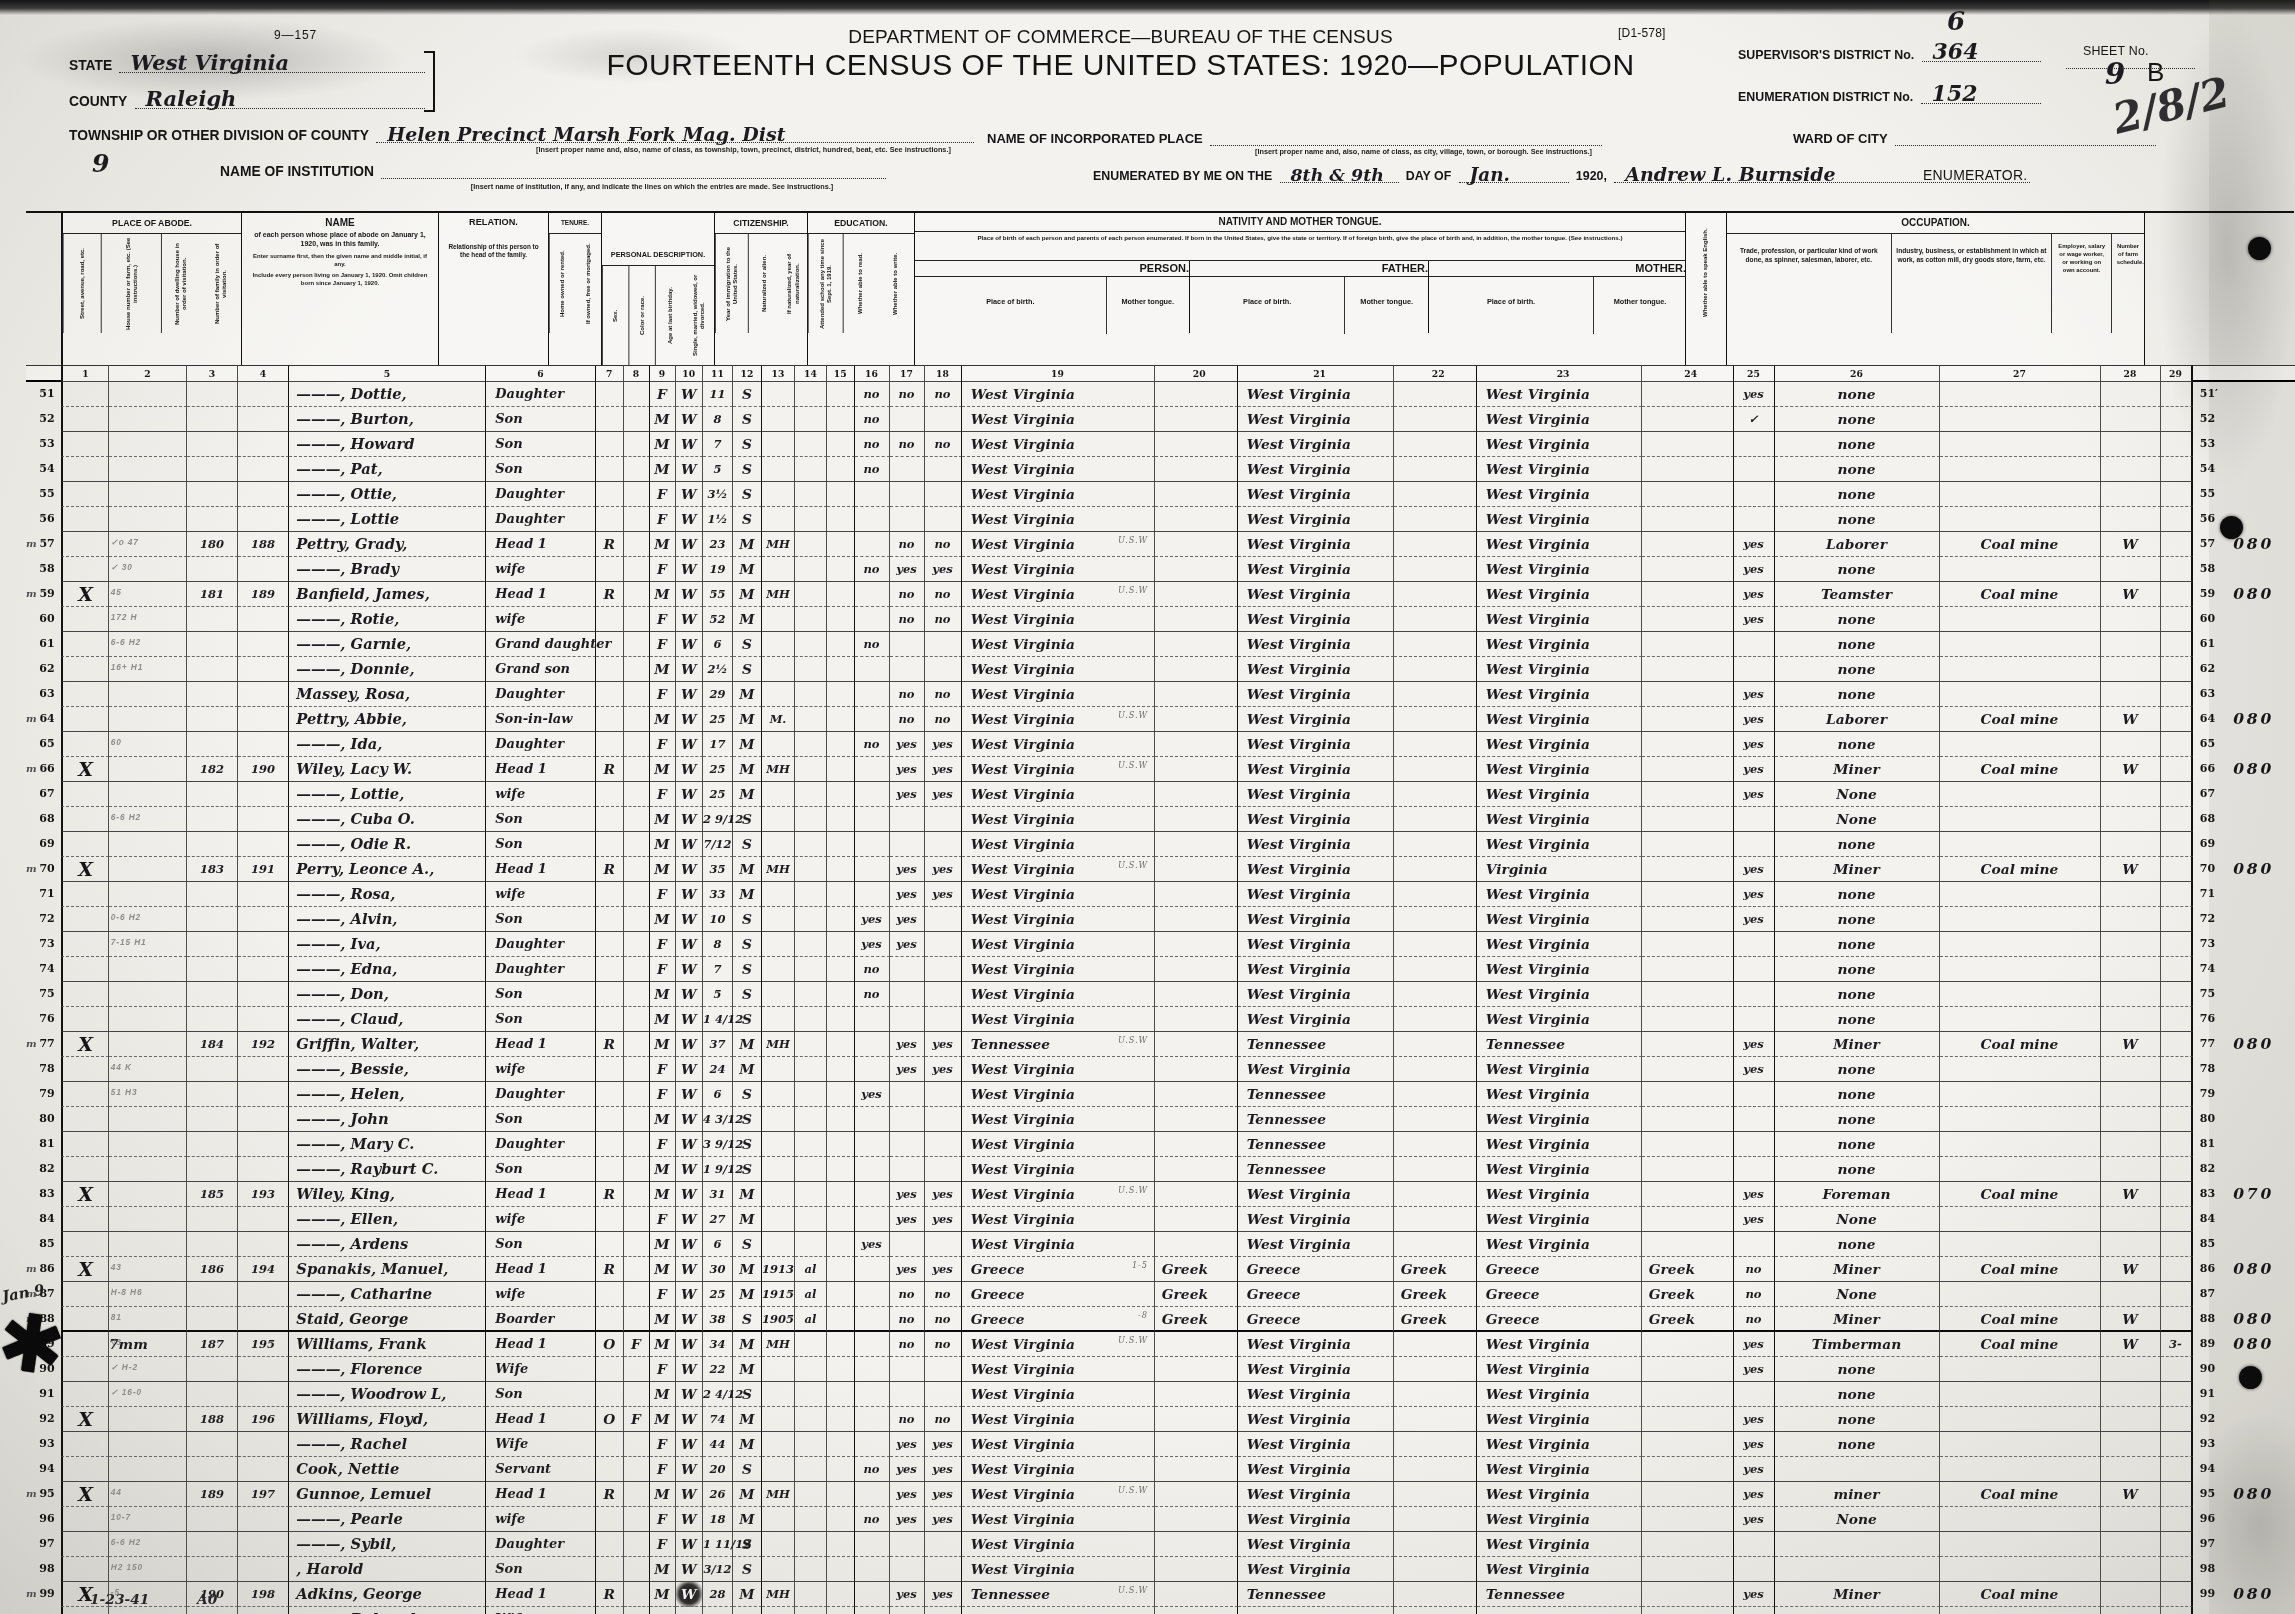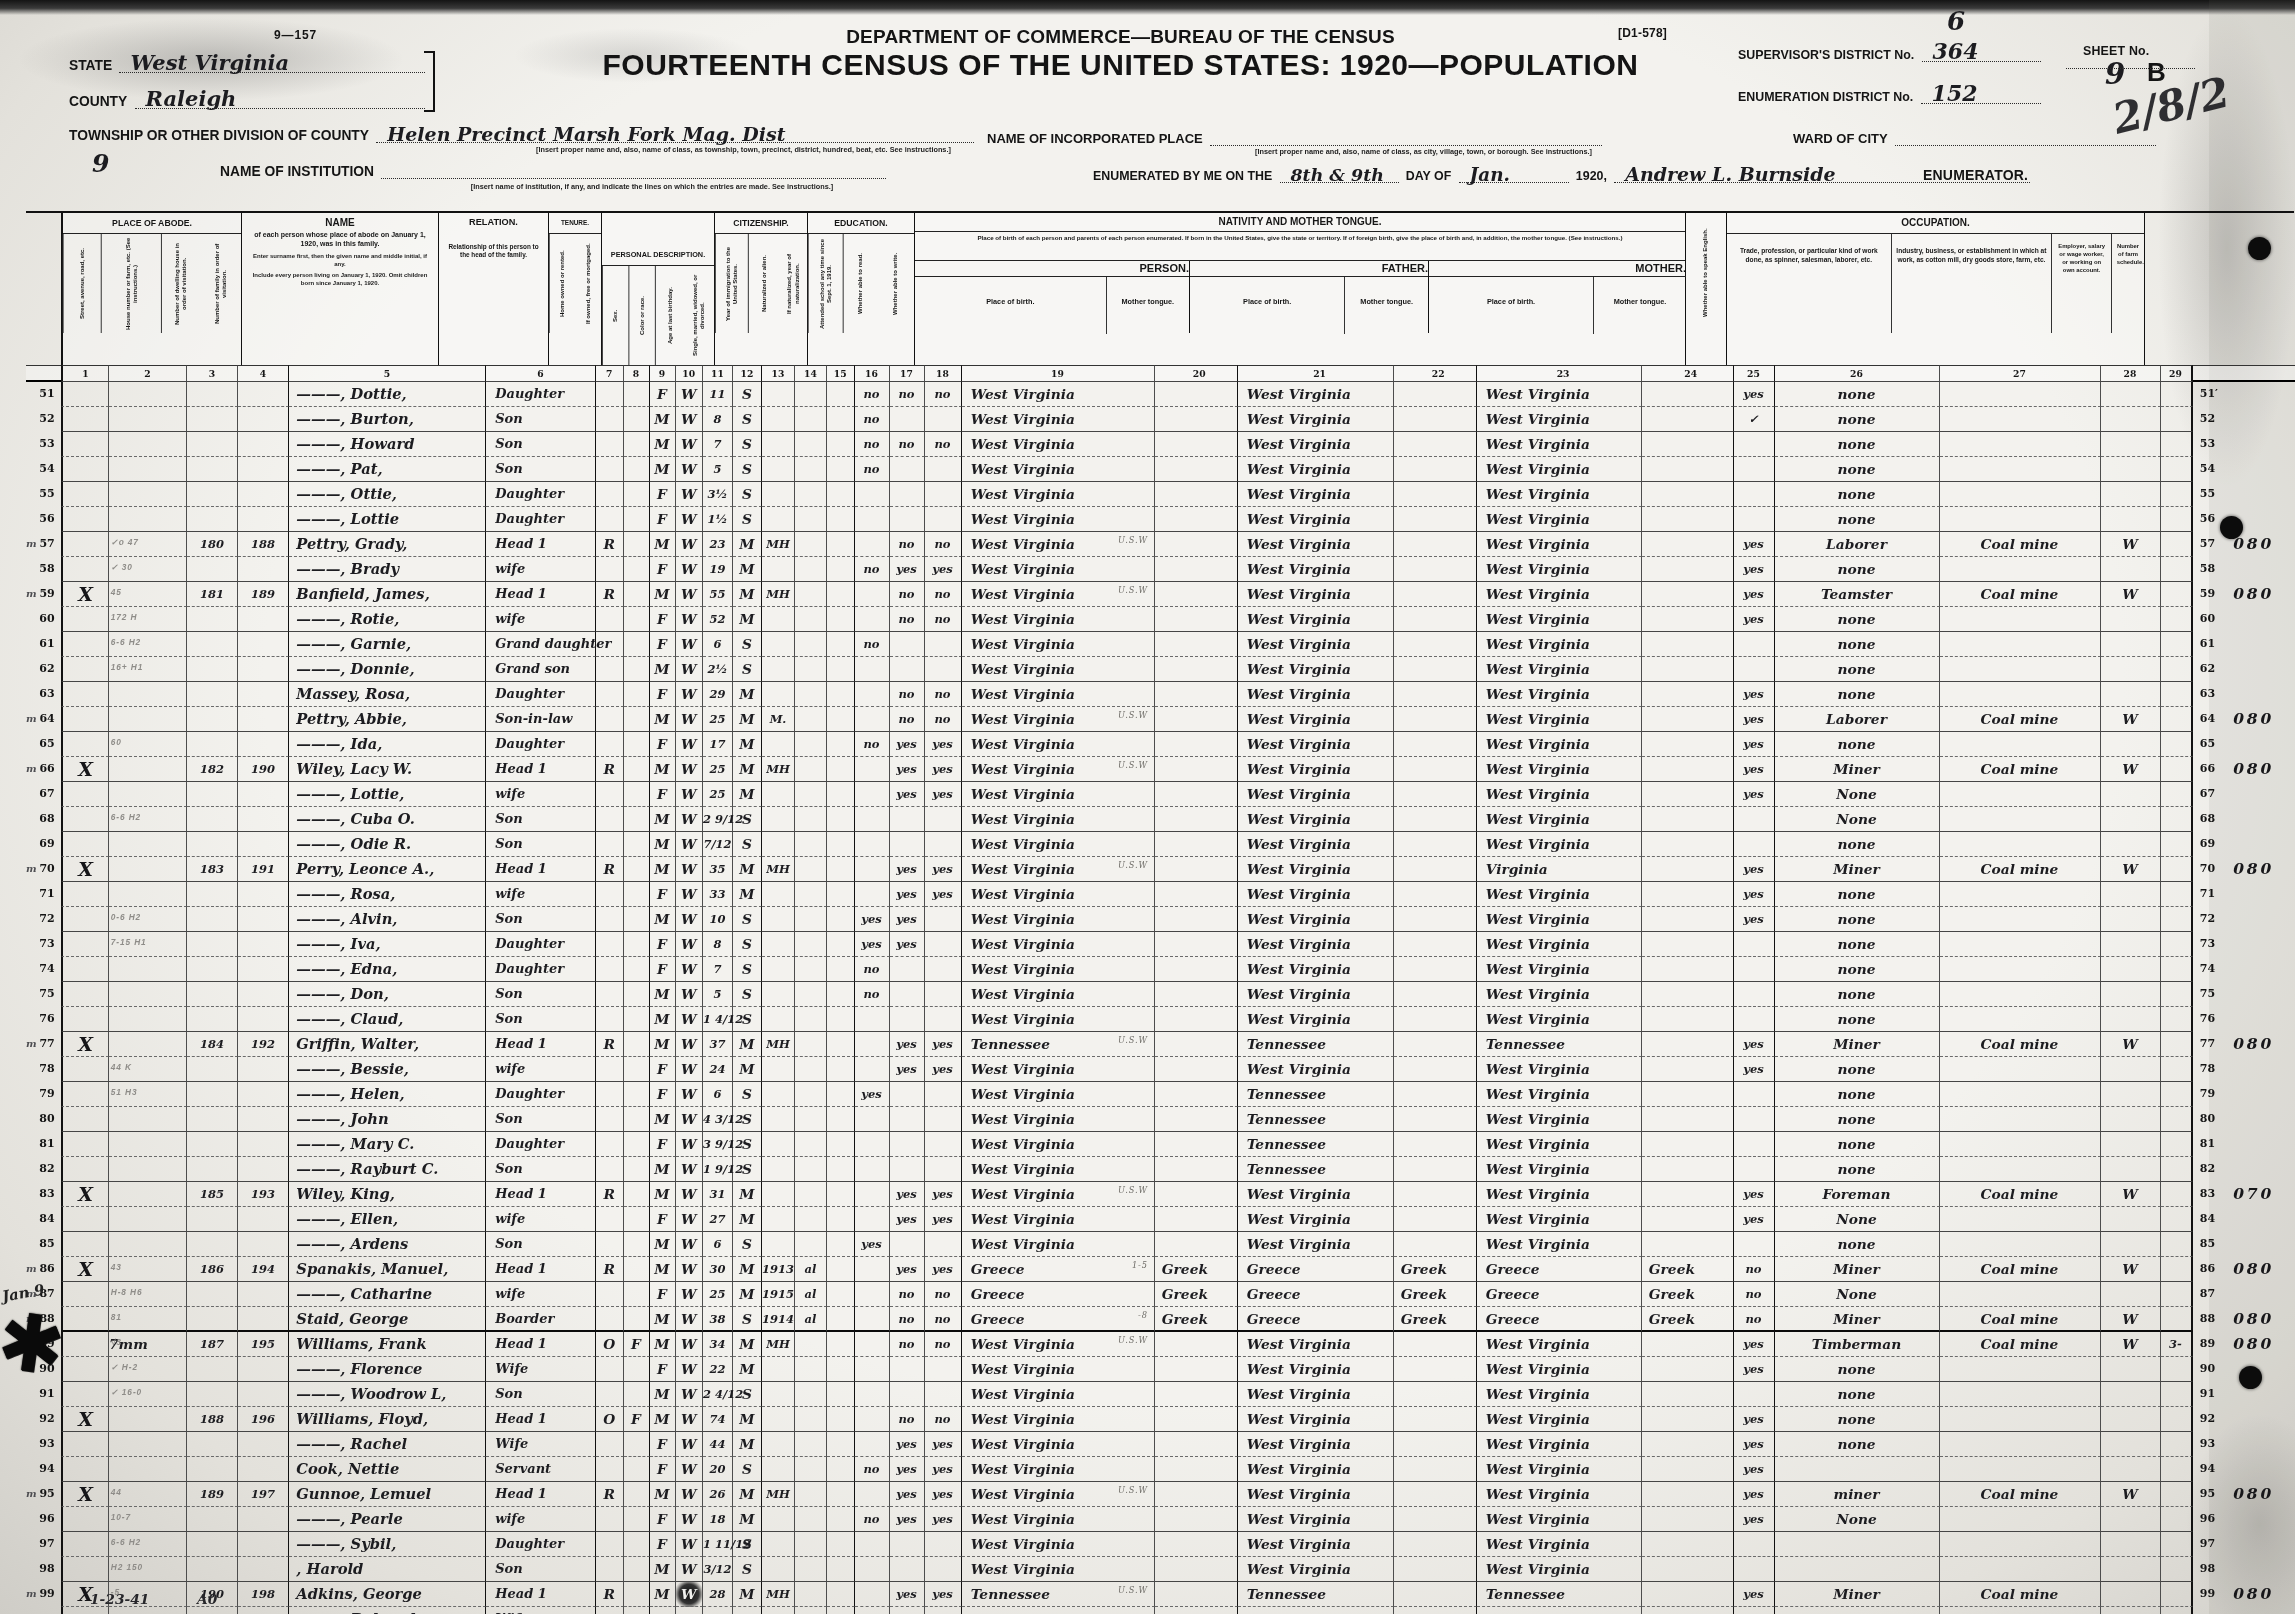--- a/index.html
+++ b/index.html
@@ -12,21 +12,21 @@
   .smudge{position:absolute;border-radius:50%;pointer-events:none;}
   .sm1{left:18.4px;top:18.4px;width:386px;height:83px;background:radial-gradient(closest-side,rgba(70,70,70,.28),rgba(70,70,70,0));}
   .sm2{left:2158px;top:9.2px;width:138px;height:478px;background:radial-gradient(closest-side,rgba(80,78,74,.25),rgba(80,78,74,0));}
   .sm3{left:514px;top:27.5px;width:239px;height:55px;background:radial-gradient(closest-side,rgba(90,90,90,.18),rgba(90,90,90,0));}
   .sm4{left:2186px;top:1414px;width:147px;height:220px;background:radial-gradient(closest-side,rgba(80,78,74,.22),rgba(80,78,74,0));}
   .rband{position:absolute;left:2209px;top:0;width:86px;height:100%;background:rgba(110,108,102,.10);}
   .hole{position:absolute;width:23px;height:23px;border-radius:50%;background:#0c0c0c;box-shadow:0 0 2.8px 0.9px rgba(0,0,0,.4);}
   .star{position:absolute;left:-1.8px;top:1304px;font-size:79px;color:#0a0a0a;line-height:1;
     text-shadow:0 0 1.8px #000, 0.9px 0.9px 0 #222;transform:rotate(8deg);}
   
-  .p{position:absolute;font-weight:bold;color:#141414;letter-spacing:0.2px;}
+  .p{position:absolute;font-weight:normal;color:#141414;letter-spacing:0.2px;}
   .hw{font-family:"DejaVu Serif",serif;font-style:italic;font-weight:600;color:#1c1c20;}
   .fnote{position:absolute;font-size:7.3px;font-weight:bold;color:#222;text-align:center;}
   
   .tablezone{position:absolute;left:26px;top:211px;width:2268px;}
   .thead{display:flex;width:2268px;border-top:2.8px solid #111;}
   .stack{box-sizing:border-box;border-right:1.5px solid #111;background:rgba(255,255,255,.35);}
   .stack.first{border-left:2.8px solid #111;}
   .stack.gutl{width:35px;border:none;background:none;}
   .stack.gutr{width:37px;border:none;background:none;}
   .stack.gutr2{width:66px;border:none;background:none;}
@@ -1599,21 +1599,21 @@
     <span class="cell d c3 hw ctr sm2f"></span>
     <span class="cell d c4 hw ctr sm2f"></span>
     <span class="cell d c5 hw nm">Staid, George</span>
     <span class="cell d c6 hw relc">Boarder</span>
     <span class="cell d c7 hw ctr"></span>
     <span class="cell d c8 hw ctr"></span>
     <span class="cell d c9 hw ctr">M</span>
     <span class="cell d c10 hw ctr">W</span>
     <span class="cell d c11 hw ctr sm2f">38</span>
     <span class="cell d c12 hw ctr">S</span>
-    <span class="cell d c13 hw ctr sm2f">1914</span>
+    <span class="cell d c13 hw ctr sm2f">1905</span>
     <span class="cell d c14 hw ctr sm2f lc">al</span>
     <span class="cell d c15"></span>
     <span class="cell d c16 hw ctr sm2f lc"></span>
     <span class="cell d c17 hw ctr sm2f lc">No</span>
     <span class="cell d c18 hw ctr sm2f lc">No</span>
     <span class="cell d c19 hw"><span class="pobtext">Greece</span><i class="pn">-8</i></span>
     <span class="cell d c20 hw">Greek</span>
     <span class="cell d c21 hw">Greece</span>
     <span class="cell d c22 hw">Greek</span>
     <span class="cell d c23 hw">Greece</span>

